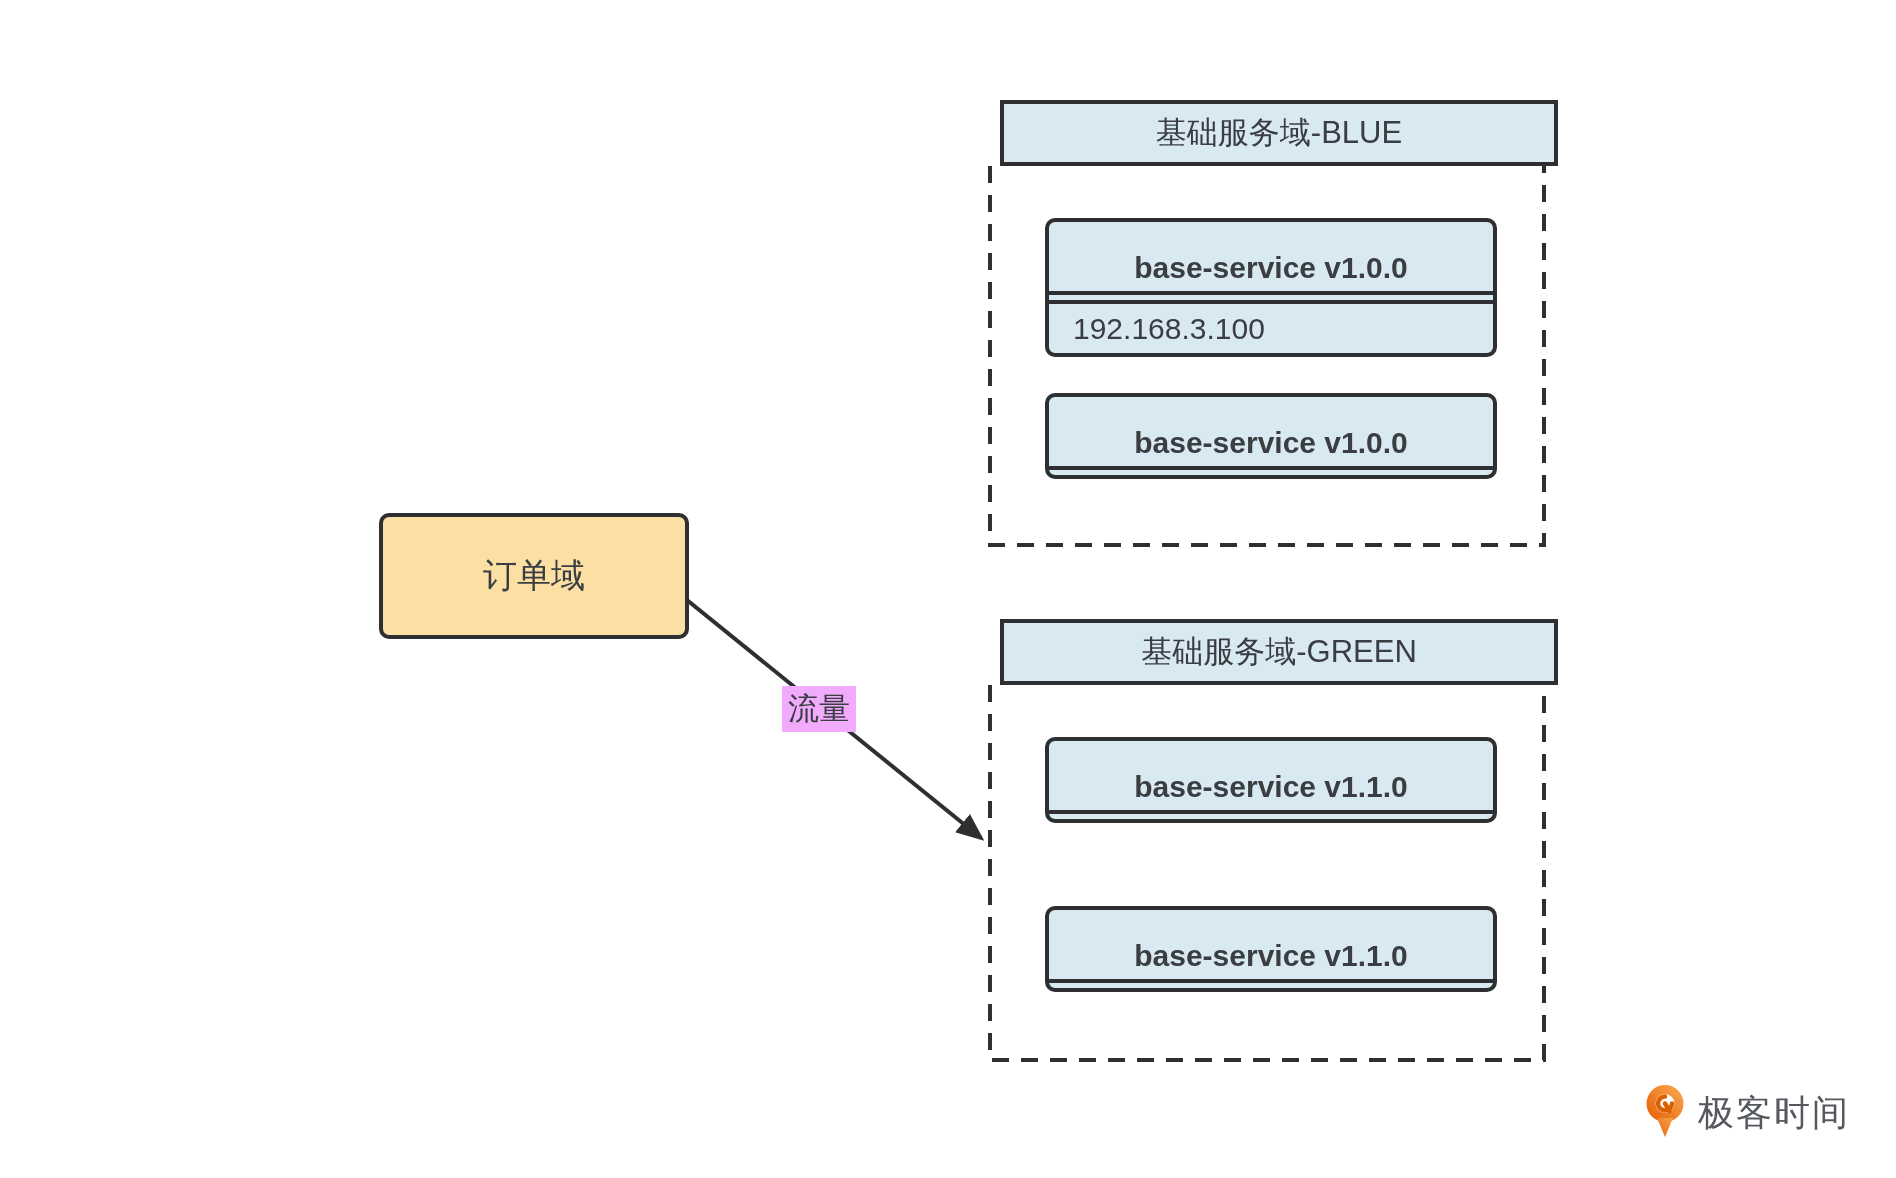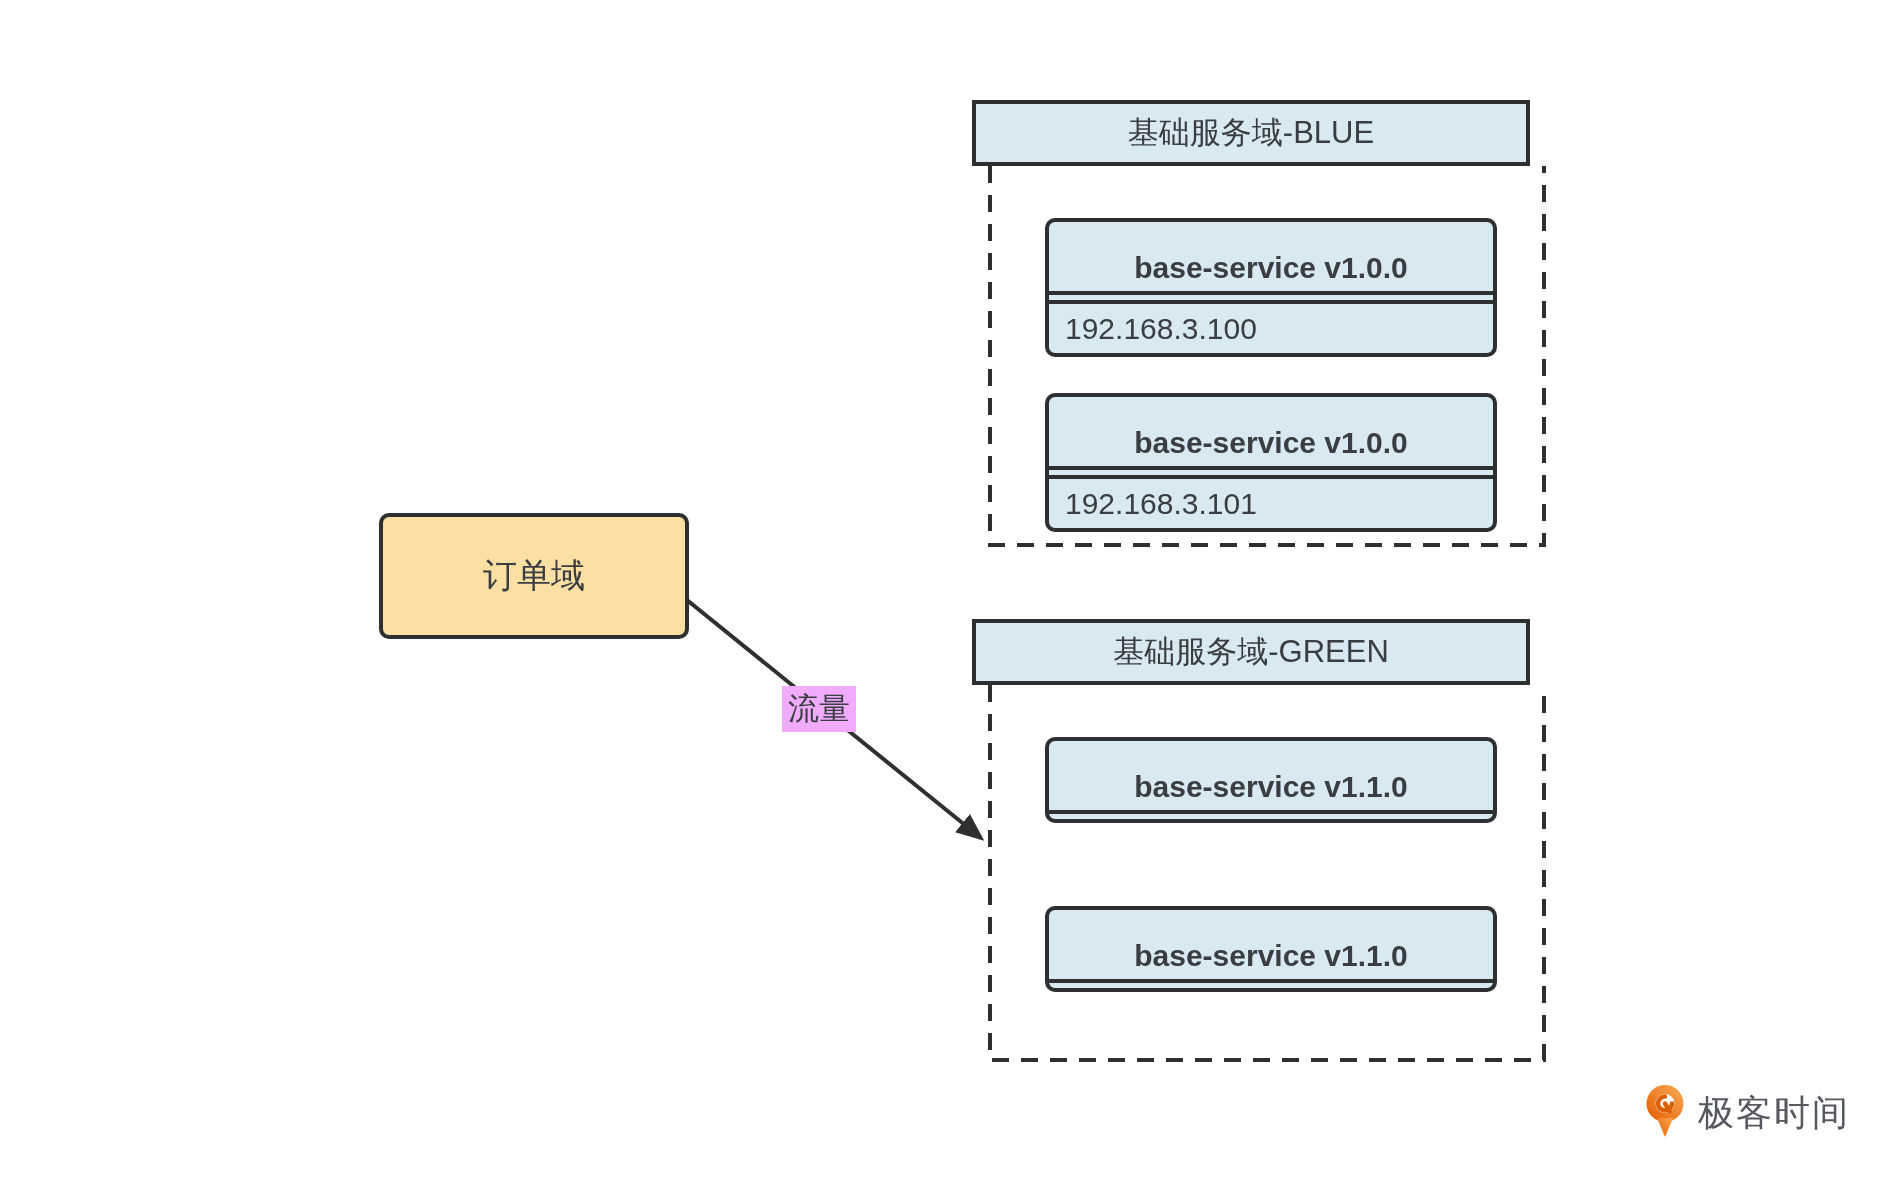--- a/index.html
+++ b/index.html
@@ -27,21 +27,21 @@
     background: var(--node-fill-orange, #FBDFA3);
     border: 4px solid var(--stroke-dark, #2E2F31);
     border-radius: 10px;
     display: flex; align-items: center; justify-content: center;
     font-size: 34px;
     margin-left: 29px;
   }
   
   .domain-header {
     position: absolute;
-    left: 972px;
+    left: 1000px;
     width: 558px; height: 66px;
     background: var(--node-fill-blue, #D8E9F2);
     border: 4px solid var(--stroke-dark, #2E2F31);
     display: flex; align-items: center; justify-content: center;
     font-size: 31px;
   }
   .blue-header  { top: 100px; }
   .green-header { top: 619px; }
   
   .svc {
@@ -57,21 +57,21 @@
     height: 50px;
     display: flex; align-items: center; justify-content: center;
     font-size: 30px; font-weight: bold;
     border-bottom: 4px solid var(--stroke-dark, #2E2F31);
     margin-top: 23px;
   }
   .svc-gap { height: 5px; }
   .svc-ip {
     height: 53px;
     display: flex; align-items: center;
-    padding-left: 16px;
+    padding-left: 24px;
     font-size: 30px;
     border-top: 4px solid var(--stroke-dark, #2E2F31);
   }
   .svc-b1 { top: 218px; }
   .svc-b2 { top: 393px; }
   .svc-g1 { top: 737px; }
   .svc-g2 { top: 906px; }
   
   .arrow-label {
     position: absolute;
@@ -130,21 +130,20 @@
 
   <div class="svc svc-b1">
     <div class="svc-title">base-service v1.0.0</div>
     <div class="svc-gap"></div>
     <div class="svc-ip">192.168.3.100</div>
   </div>
 
   <div class="svc svc-b2">
     <div class="svc-title">base-service v1.0.0</div>
     <div class="svc-gap"></div>
-    <div class="svc-ip">192.168.3.101</div>
   </div>
 
   <div class="domain-header green-header">
     <span>基础服务域-GREEN</span>
   </div>
 
   <div class="svc svc-g1">
     <div class="svc-title">base-service v1.1.0</div>
     <div class="svc-gap"></div>
   </div>

